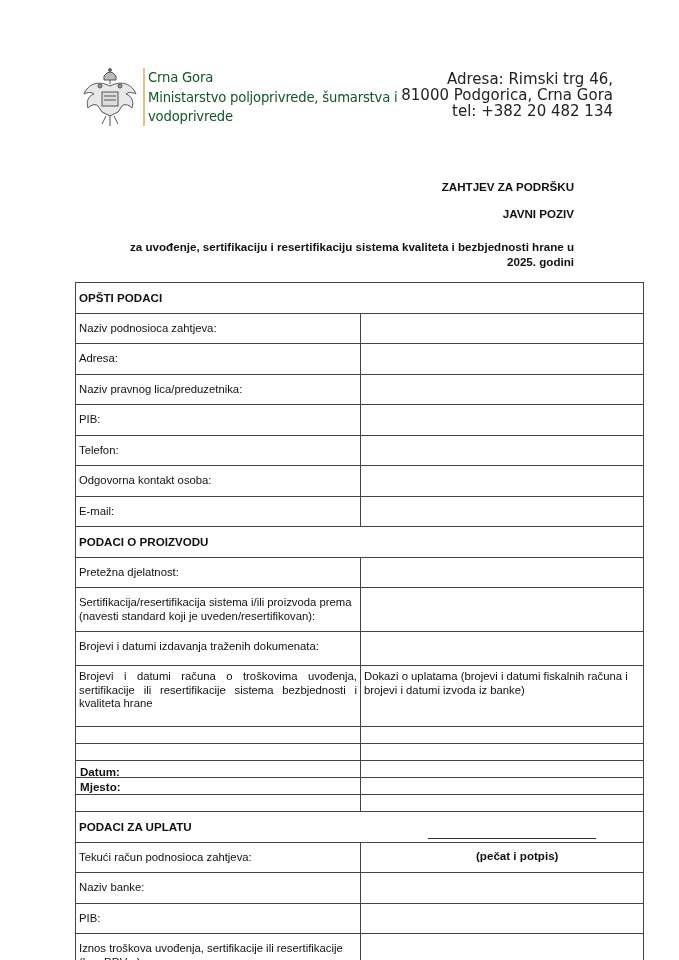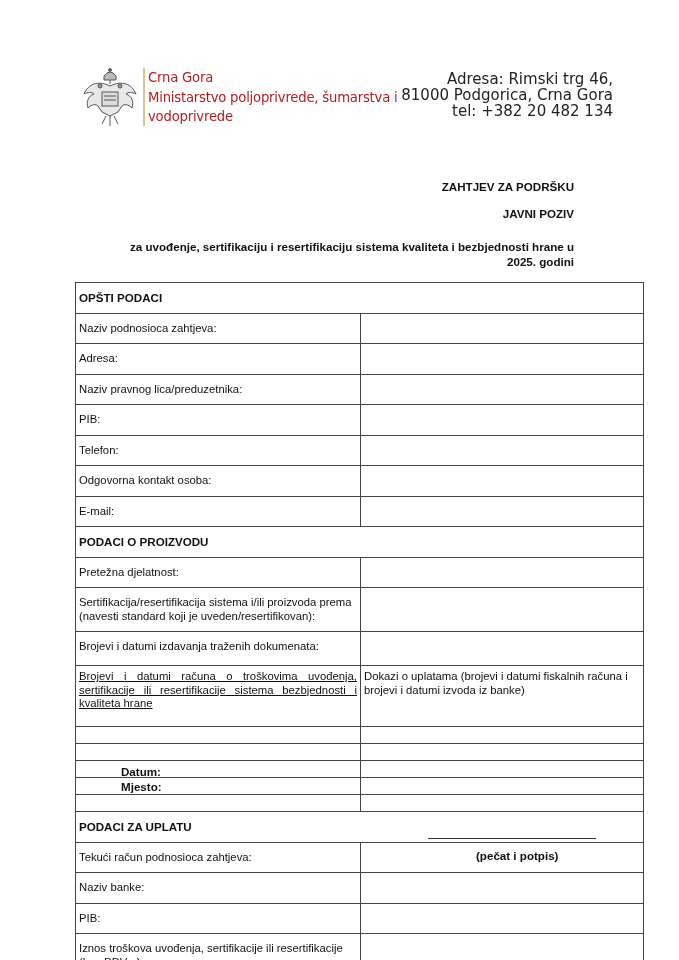--- a/index.html
+++ b/index.html
@@ -1,29 +1,29 @@
 <!DOCTYPE html>
 <html><head>
 <meta charset="utf-8">
 <style>
   html, body { margin:0; padding:0; background:#ffffff; }
   body { width:679px; height:960px; position:relative; overflow:hidden; color:#111; font-family:"Liberation Sans", sans-serif; }
   .abs { position:absolute; }
   .crest { left:80px; top:66px; width:60px; height:62px; }
   .vbar { left:143px; top:68px; width:2px; height:58px; background:#d9c48a; }
-  .ministry { left:148px; top:68px; font-family:"DejaVu Sans", sans-serif; font-size:13.2px; line-height:19.5px; color:#b91c1c; letter-spacing:-0.2px; }
+  .ministry { left:148px; top:68px; font-family:"DejaVu Sans", sans-serif; font-size:13.2px; line-height:19.5px; color:#14532d; letter-spacing:-0.2px; }
   .address { right:66px; top:71px; text-align:right; font-family:"DejaVu Sans", sans-serif; font-size:15px; line-height:16px; color:#222; }
   .title { left:0; width:574px; text-align:right; font-weight:bold; font-size:11.6px;margin-top:8px; }
   table.form { position:absolute; left:75px; top:282px; width:568px; border-collapse:collapse; table-layout:fixed; font-size:11.3px; }
   table.form td { border:1px solid #444; padding:8px 3px; vertical-align:top; line-height:13.5px; }
   table.form td.sect { font-weight:bold; font-size:11.6px; }
-  td.just { text-align:justify; text-align-last:left;text-decoration:underline; }
+  td.just { text-align:justify; text-align-last:left; }
   .sig-line { left:428px; top:838px; width:168px; height:1px; background:#333; }
   .sig-label { left:476px; top:849px; font-weight:bold; font-size:11.6px; }
-  .footer-lbl { left:80px; font-weight:bold; font-size:11.6px;margin-left:41px; }
+  .footer-lbl { left:80px; font-weight:bold; font-size:11.6px; }
 </style>
 </head>
 <body>
 
 <div class="abs crest">
   <svg width="60" height="62" viewBox="0 0 60 62">
     <g fill="none" stroke="#555" stroke-width="1">
       <path d="M24 10 Q30 2 36 10 L36 14 L24 14 Z" fill="#bbb"></path>
       <circle cx="30" cy="4" r="1.5" fill="#777"></circle>
       <path d="M30 14 L30 18"></path>

